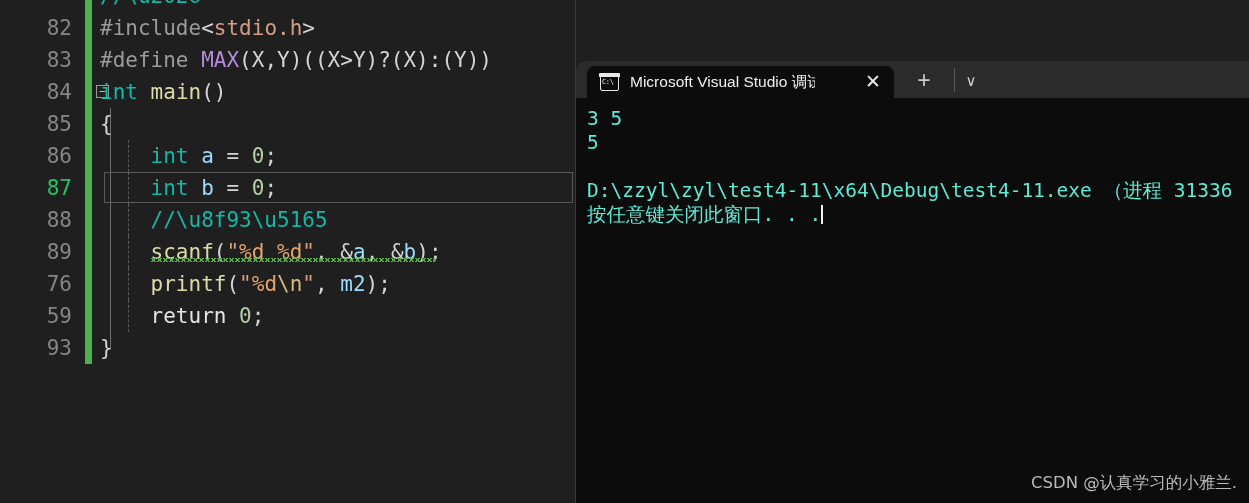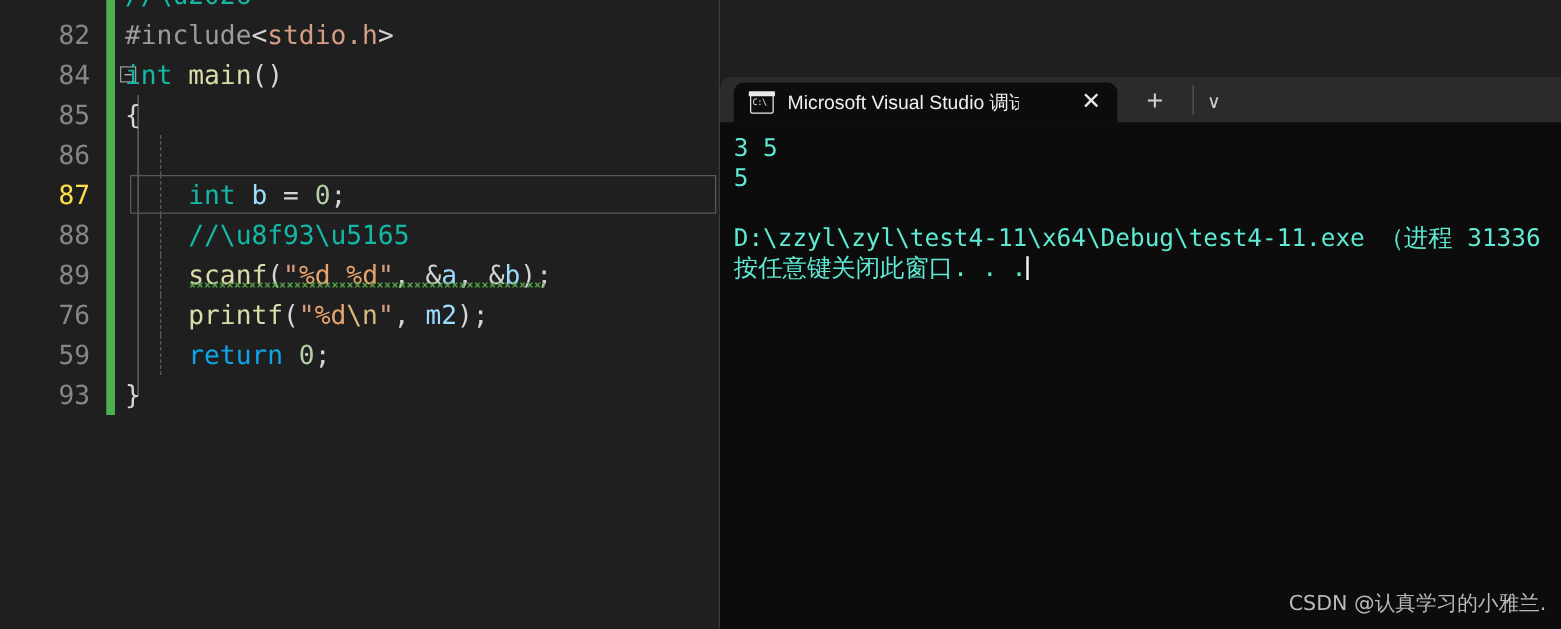--- a/index.html
+++ b/index.html
@@ -23,21 +23,21 @@
   .code-rows { position: absolute; left: 0; top: -20px; width: 577px; }
   .row {
     position: relative; height: 32px; line-height: 32px;
     font-size: 21px; white-space: pre;
   }
   .row .gutter {
     position: absolute; left: 0; top: 0; width: 72px; height: 32px;
     text-align: right; color: #868686; font-size: 21px;
     font-family: "DejaVu Sans Mono", monospace;
   }
-  .row.current .gutter { color: #fde047; }
+  .row.current .gutter { color: #22c55e; }
   .row .changebar {
     position: absolute; left: 85px; top: 0; width: 7px; height: 32px;
     background: #4caf50;
   }
   .row .indentguide {
     position: absolute; top: 0; width: 1px; height: 32px;
     border-left: 1px dashed #5a5a5a;
   }
   .row .blockline {
     position: absolute; left: 110px; top: 0; width: 1px; height: 32px;
@@ -61,21 +61,21 @@
   .c-inc   { color: #d69d85; }
   .c-kw    { color: #14b8a6; }
   .c-fn    { color: #dcdcaa; }
   .c-macro { color: #b58cd8; }
   .c-num   { color: #b5cea8; }
   .c-str   { color: #d69d85; }
   .c-esc   { color: #d7ba7d; }
   .c-fmt   { color: #e8a36b; }
   .c-id    { color: #9cdcfe; }
   .c-cmt   { color: #14b8a6; }
-  .c-ret   { color: #0ea5e9; }
+  .c-ret   { color: #e5e5e5; }
   .c-punct { color: #d4d4d4; }
   .squiggle {
     position: absolute; left: 0; bottom: 2px; height: 4px;
     background-image:
       linear-gradient(45deg, transparent 40%, #57a64a 40%, #57a64a 60%, transparent 60%),
       linear-gradient(-45deg, transparent 40%, #57a64a 40%, #57a64a 60%, transparent 60%);
     background-size: 6px 4px; background-repeat: repeat-x;
   }
 
   
@@ -171,40 +171,46 @@
         <div class="changebar"></div>
         <div class="code"><span class="c-cmt">//\u2026</span></div>
       </div>
 
       <div class="row">
         <div class="gutter">82</div>
         <div class="changebar"></div>
         <div class="code"><span class="c-pre">#include</span><span class="c-punct">&lt;</span><span class="c-inc">stdio.h</span><span class="c-punct">&gt;</span></div>
       </div>
 
+      <div class="row">
+        <div class="gutter">83</div>
+        <div class="changebar"></div>
+        <div class="code"><span class="c-pre">#define</span> <span class="c-macro">MAX</span><span class="c-punct">(X,Y)((X&gt;Y)?(X):(Y))</span></div>
+      </div>
 
       <div class="row">
         <div class="gutter">84</div>
         <div class="changebar"></div>
         <div class="fold">−</div>
         <div class="code"><span class="c-kw">int</span> <span class="c-fn">main</span><span class="c-punct">()</span></div>
       </div>
 
       <div class="row">
         <div class="gutter">85</div>
         <div class="changebar"></div>
         <div class="blockline"></div>
         <div class="code"><span class="c-punct">{</span></div>
       </div>
 
       <div class="row">
         <div class="gutter">86</div>
         <div class="changebar"></div>
         <div class="blockline"></div>
         <div class="indentguide" style="left:128px"></div>
+        <div class="code">    <span class="c-kw">int</span> <span class="c-id">a</span> <span class="c-punct">=</span> <span class="c-num">0</span><span class="c-punct">;</span></div>
       </div>
 
       <div class="row current">
         <div class="gutter">87</div>
         <div class="changebar"></div>
         <div class="blockline"></div>
         <div class="indentguide" style="left:128px"></div>
         <div class="hl"></div>
         <div class="code">    <span class="c-kw">int</span> <span class="c-id">b</span> <span class="c-punct">=</span> <span class="c-num">0</span><span class="c-punct">;</span></div>
       </div>

